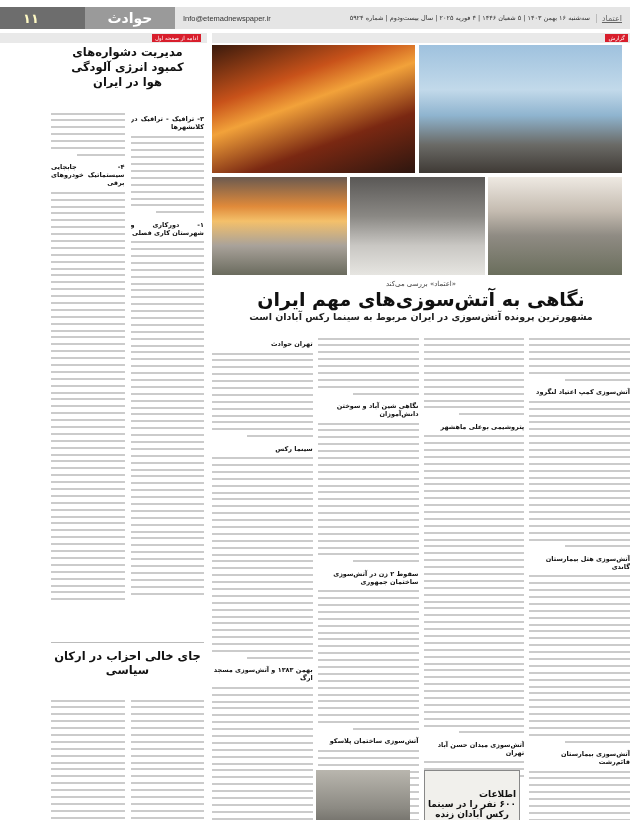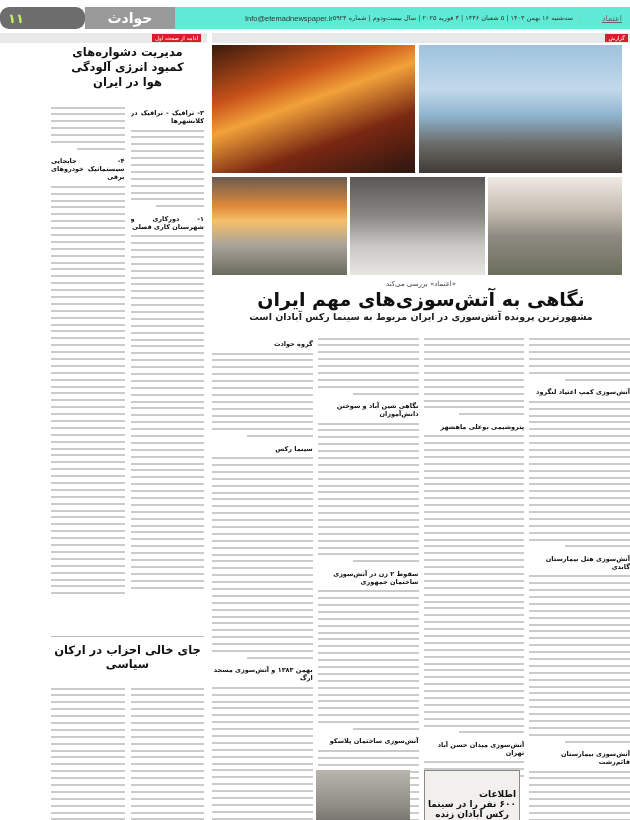--- a/index.html
+++ b/index.html
@@ -1,36 +1,36 @@
 <!DOCTYPE html>
 <html><head>
 <meta charset="utf-8">
 <style>
   * { box-sizing: border-box; margin: 0; padding: 0; }
   html, body { width: 630px; height: 820px; overflow: hidden; background: #ffffff; }
   body { font-family: "DejaVu Sans", sans-serif; color: #222; position: relative; }
 
   
   .header { position: absolute; left: 0; top: 7px; width: 630px; height: 22px; display: flex; }
-  .hdr-page { width: 85px; background: #6d6d6d; color: #bef264; font-weight: bold; font-size: 13px; display: flex; align-items: center; padding-left: 8px; border-radius: 9px; }
+  .hdr-page { width: 85px; background: #6d6d6d; color: #fef9c3; font-weight: bold; font-size: 13px; display: flex; align-items: center; padding-left: 23px; }
   .hdr-section { width: 90px; background: #9a9a9a; color: #fff; font-weight: bold; font-size: 14px; display: flex; align-items: center; justify-content: center; }
-  .hdr-info { flex: 1; background: #5eead4; display: flex; align-items: center; justify-content: flex-end; padding: 0 8px; font-size: 6.5px; color: #333; }
+  .hdr-info { flex: 1; background: #e5e5e5; display: flex; align-items: center; justify-content: space-between; padding: 0 8px; font-size: 6.5px; color: #333; }
   .hdr-email { font-family: "Liberation Sans", sans-serif; font-size: 7.5px; }
   .hdr-right { display: flex; align-items: center; gap: 6px; direction: rtl; }
-  .logo { font-size: 8px; color: #666; border-left: 1px solid #bbb; padding-left: 22px; text-decoration: underline; }
+  .logo { font-size: 8px; color: #666; border-left: 1px solid #bbb; padding-left: 5px; text-decoration: underline; }
 
   
   .labels { position: absolute; top: 33px; left: 0; width: 630px; height: 10px; }
   .label-strip { position: absolute; top: 0; height: 10px; background: #e9e9e9; }
   .red-tag { position: absolute; top: 1px; height: 8px; background: #d81e2c; color: #fff; font-size: 5.5px; line-height: 8px; padding: 0 3px; direction: rtl; }
 
   
   .left-col { position: absolute; left: 0; top: 45px; width: 207px; height: 775px; direction: rtl; padding-left: 48px; }
   .left-title { text-align: center; font-weight: bold; font-size: 11.5px; line-height: 15px; margin-top: 0px; color: #111; }
-  .cols2 { display: flex; gap: 6px; padding: 0 3px; margin-top: 14px; }
+  .cols2 { display: flex; gap: 6px; padding: 0 3px; margin-top: 20px; }
   .col { flex: 1; font-size: 4.8px; line-height: 6.9px; color: #444; text-align: justify; overflow: hidden; }
   .sub-title2 { text-align: center; font-weight: bold; font-size: 11.5px; margin: 6px 0 3px; color: #111; }
   .rule { border-top: 1px solid #bbb; margin: 0 3px; }
 
   
   .main { position: absolute; left: 212px; top: 45px; width: 418px; height: 796px; }
   .photos { position: relative; width: 418px; height: 200px; }
   .ph { position: absolute; overflow: hidden; }
   .ph1 { left: 0; top: 0; width: 203px; height: 128px; background: linear-gradient(160deg,#3a1a0c 0%,#c8521a 30%,#f2a23a 45%,#7a2812 70%,#2d160f 100%); }
   .ph2 { left: 207px; top: 0; width: 203px; height: 128px; background: linear-gradient(180deg,#9fc2de 0%,#c2d9ea 35%,#8fb4cf 55%,#6a6a66 78%,#3f3a35 100%); }
@@ -306,21 +306,21 @@
     <div class="ph ph4"></div>
     <div class="ph ph5"></div>
   </div>
   <div class="kicker">«اعتماد» بررسی می‌کند</div>
   <div class="headline">نگاهی به آتش‌سوزی‌های مهم ایران</div>
   <div class="subhead">مشهورترین پرونده آتش‌سوزی در ایران مربوط به سینما رکس آبادان است</div>
 
   <div class="body-cols">
 
     <div class="bcol">
-      <div class="sh">گروه حوادث</div>
+      <div class="sh">تهران حوادث</div>
       <div class="lines">
           <div class="line"></div>
           <div class="line"></div>
           <div class="line"></div>
           <div class="line"></div>
           <div class="line"></div>
           <div class="line"></div>
           <div class="line"></div>
           <div class="line"></div>
           <div class="line"></div>

